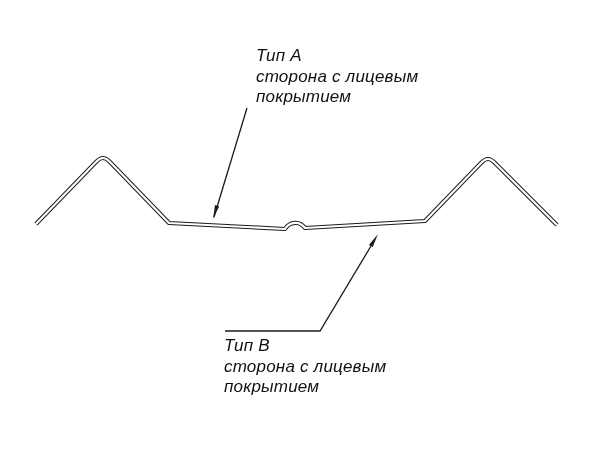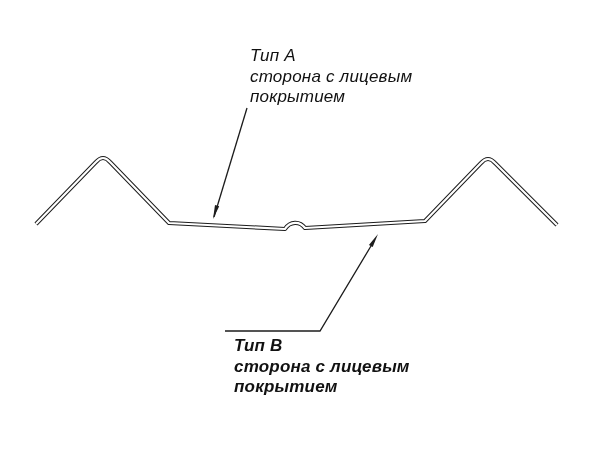--- a/index.html
+++ b/index.html
@@ -26,22 +26,22 @@
     font-style: italic;
     color: #111111;
     font-size: 17px;
     line-height: 20px;
     white-space: nowrap;
     letter-spacing: 0.2px;
   }
   .label .title {
     margin-bottom: 1px;
   }
-  .label-a { left: 250px; top: 46px; }
-  .label-b { left: 234px; top: 336px; font-weight: bold; }
+  .label-a { left: 256px; top: 46px; }
+  .label-b { left: 224px; top: 336px; }
 </style>
 </head>
 <body>
 
 <div class="canvas">
 
   <svg width="600" height="450" viewBox="0 0 600 450">
 
     <path d="M 36 224
              L 96 162

